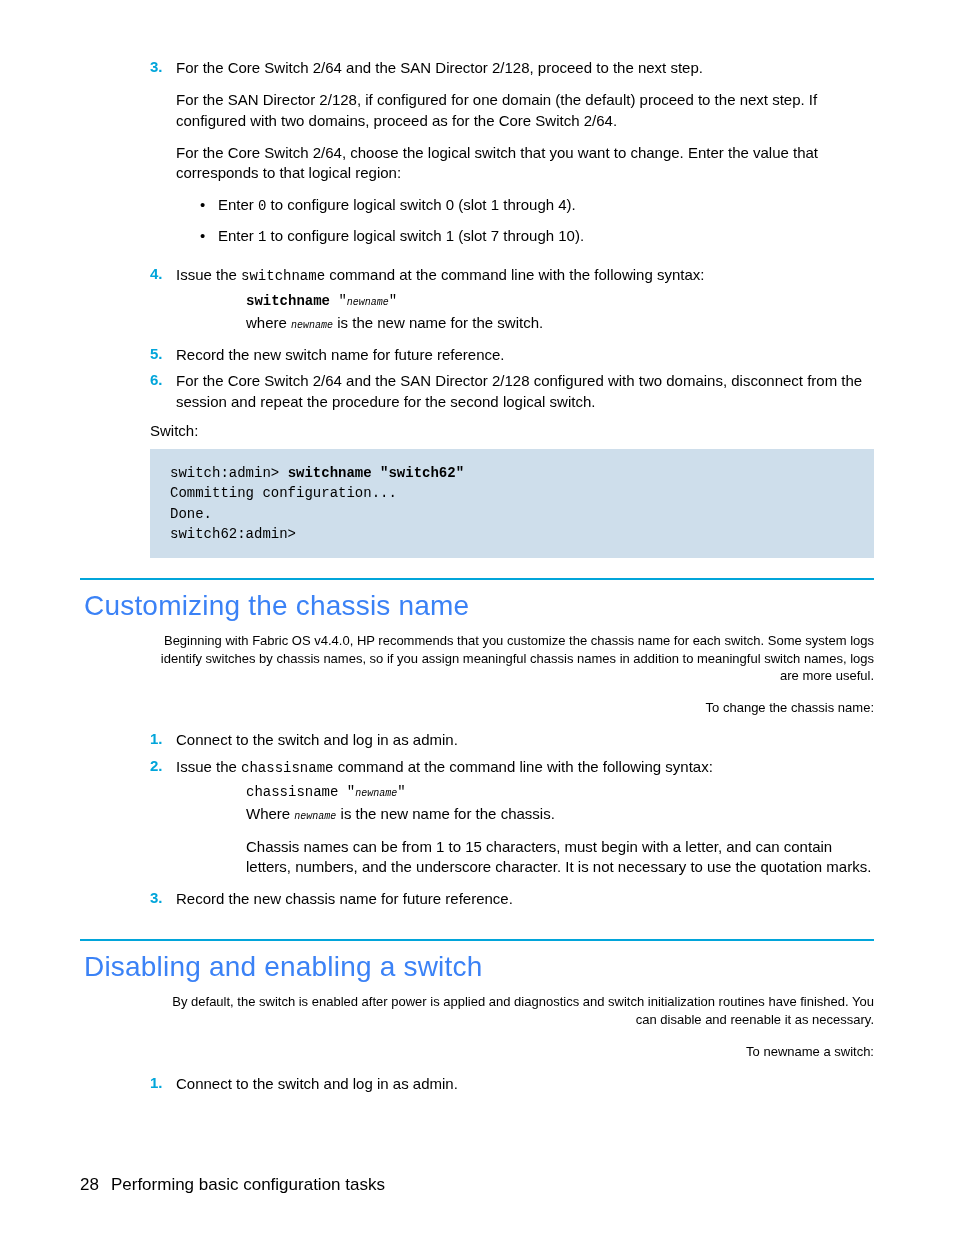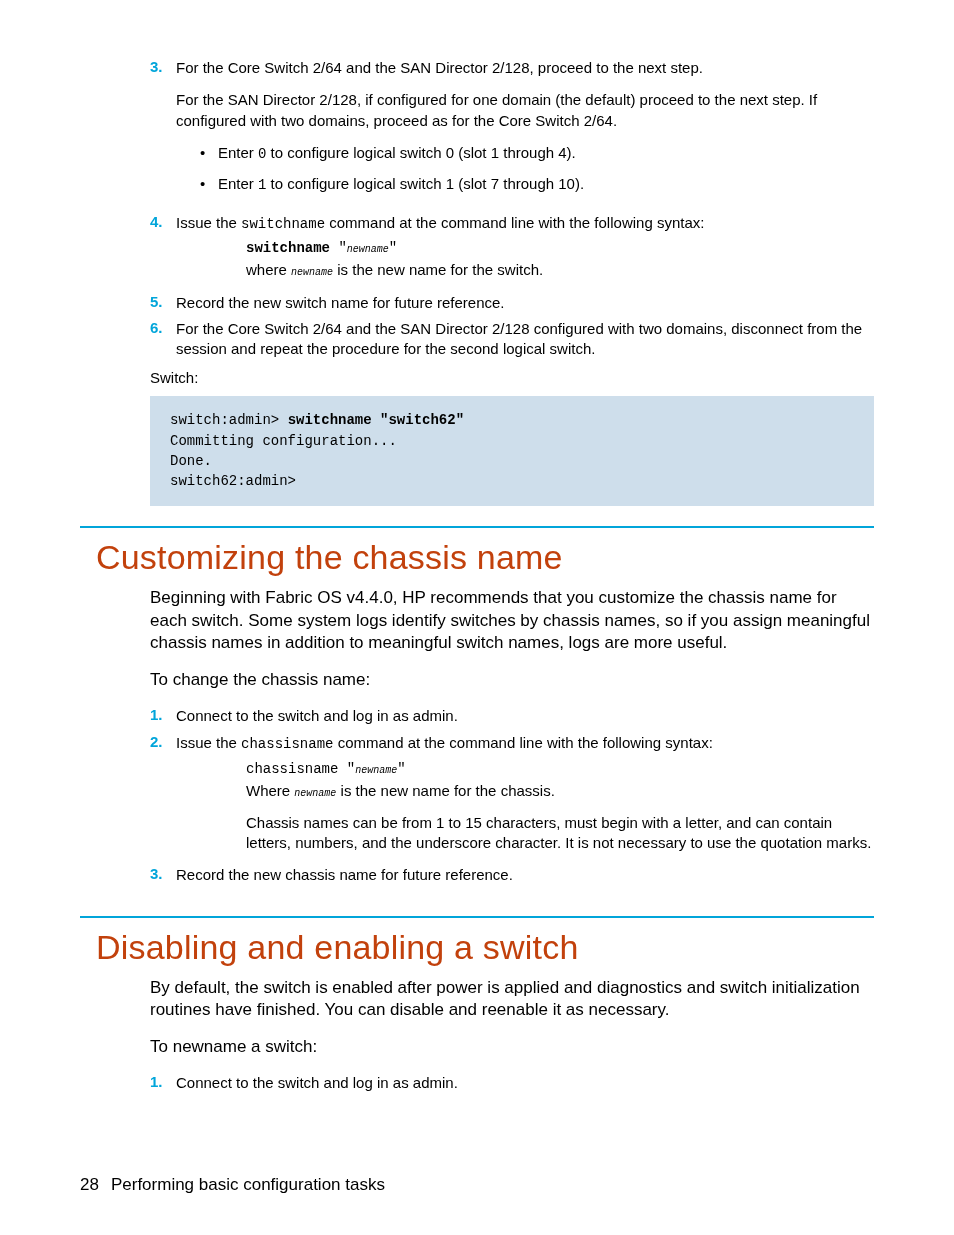--- a/index.html
+++ b/index.html
@@ -63,23 +63,24 @@
   .syntax-line {
     margin: 4px 0 4px 26px;
     font-size: 14px;
   }
   .plain-line {
     margin: 4px 0 12px 26px;
     font-size: 15px;
     line-height:1.35;
   }
   .para {
-    font-size: 17px;
+    font-size: 13px;
     line-height: 1.35;
     margin: 0 0 14px 0;
+    text-align: right;
   }
   .example-label {
     font-size: 15px;
     margin: 10px 0 10px 0;
   }
   .code-block {
     background: #cedeeb;
     padding: 14px 20px;
     margin: 6px 0 20px 0;
     font-family: "Courier New", monospace;
@@ -89,23 +90,23 @@
   }
   .code-block .b { font-weight: bold; }
   hr.section-rule {
     border: none;
     border-top: 2px solid #01a5da;
     margin: 14px 0 10px 0;
   }
   h1.section {
     font-family: Arial, Helvetica, sans-serif;
     font-weight: normal;
-    color: #c2410c;
-    font-size: 34px;
-    margin: 4px 0 10px 16px;
+    color: #3b82f6;
+    font-size: 28px;
+    margin: 4px 0 10px 4px;
     letter-spacing: 0.2px;
   }
   .footer {
     position: absolute;
     left: 80px;
     bottom: 40px;
     font-size: 17px;
   }
   .footer .pn { margin-right: 12px; }
 </style>
@@ -114,20 +115,21 @@
 
 <div class="page">
 
   <div class="body-indent">
 
     <div class="ol-step">
       <div class="num">3.</div>
       <div class="content">
         <p>For the Core Switch 2/64 and the SAN Director 2/128, proceed to the next step.</p>
         <p>For the SAN Director 2/128, if configured for one domain (the default) proceed to the next step. If configured with two domains, proceed as for the Core Switch 2/64.</p>
+        <p>For the Core Switch 2/64, choose the logical switch that you want to change. Enter the value that corresponds to that logical region:</p>
         <ul class="bullet">
           <li><span>Enter </span><span class="mono">0</span><span> to configure logical switch 0 (slot 1 through 4).</span></li>
           <li><span>Enter </span><span class="mono">1</span><span> to configure logical switch 1 (slot 7 through 10).</span></li>
         </ul>
       </div>
     </div>
 
     <div class="ol-step">
       <div class="num">4.</div>
       <div class="content">

